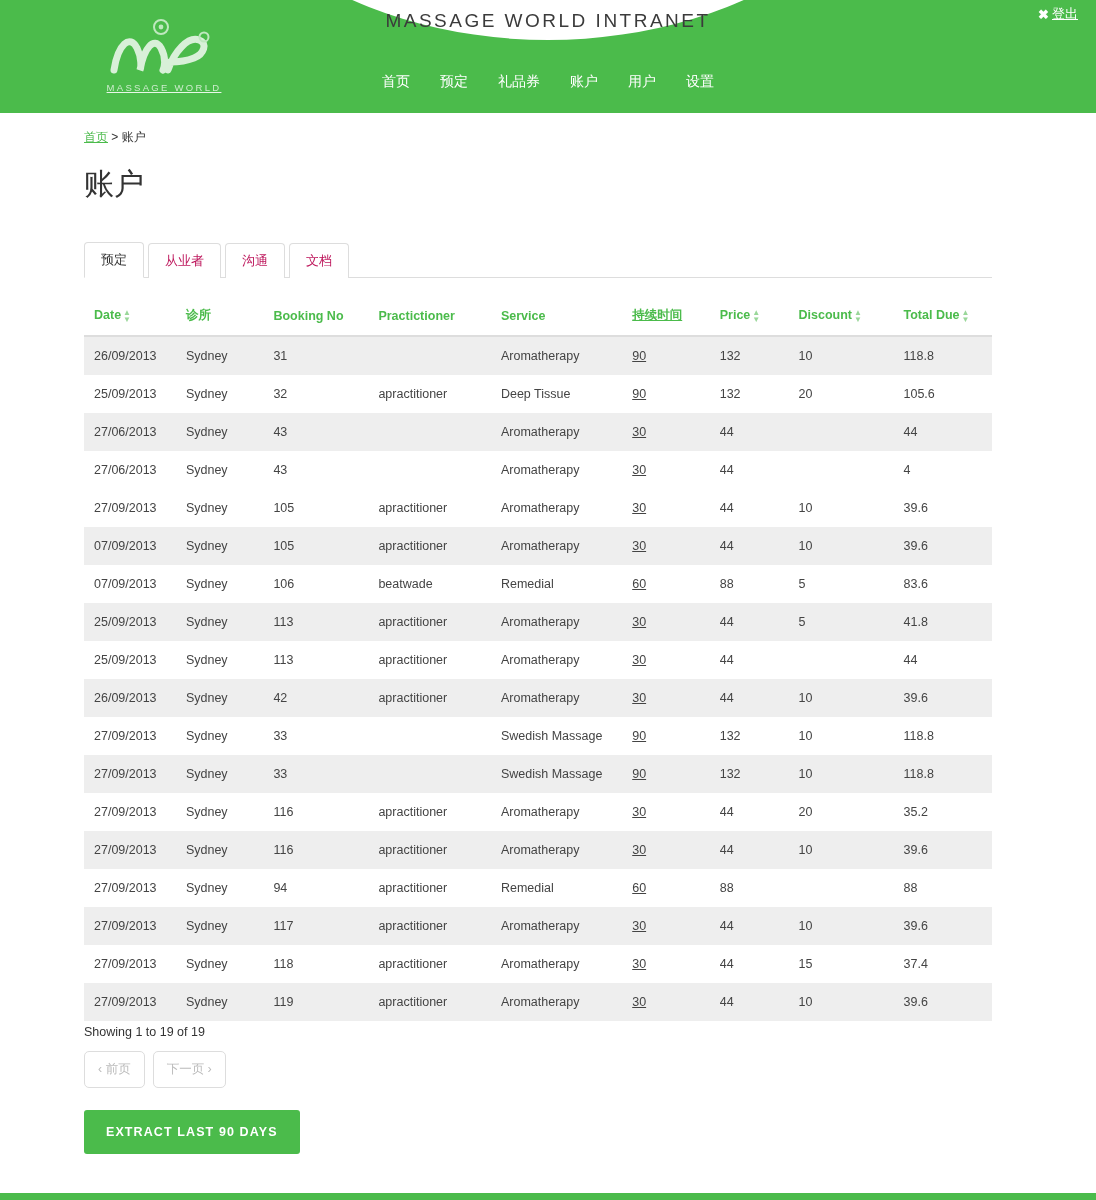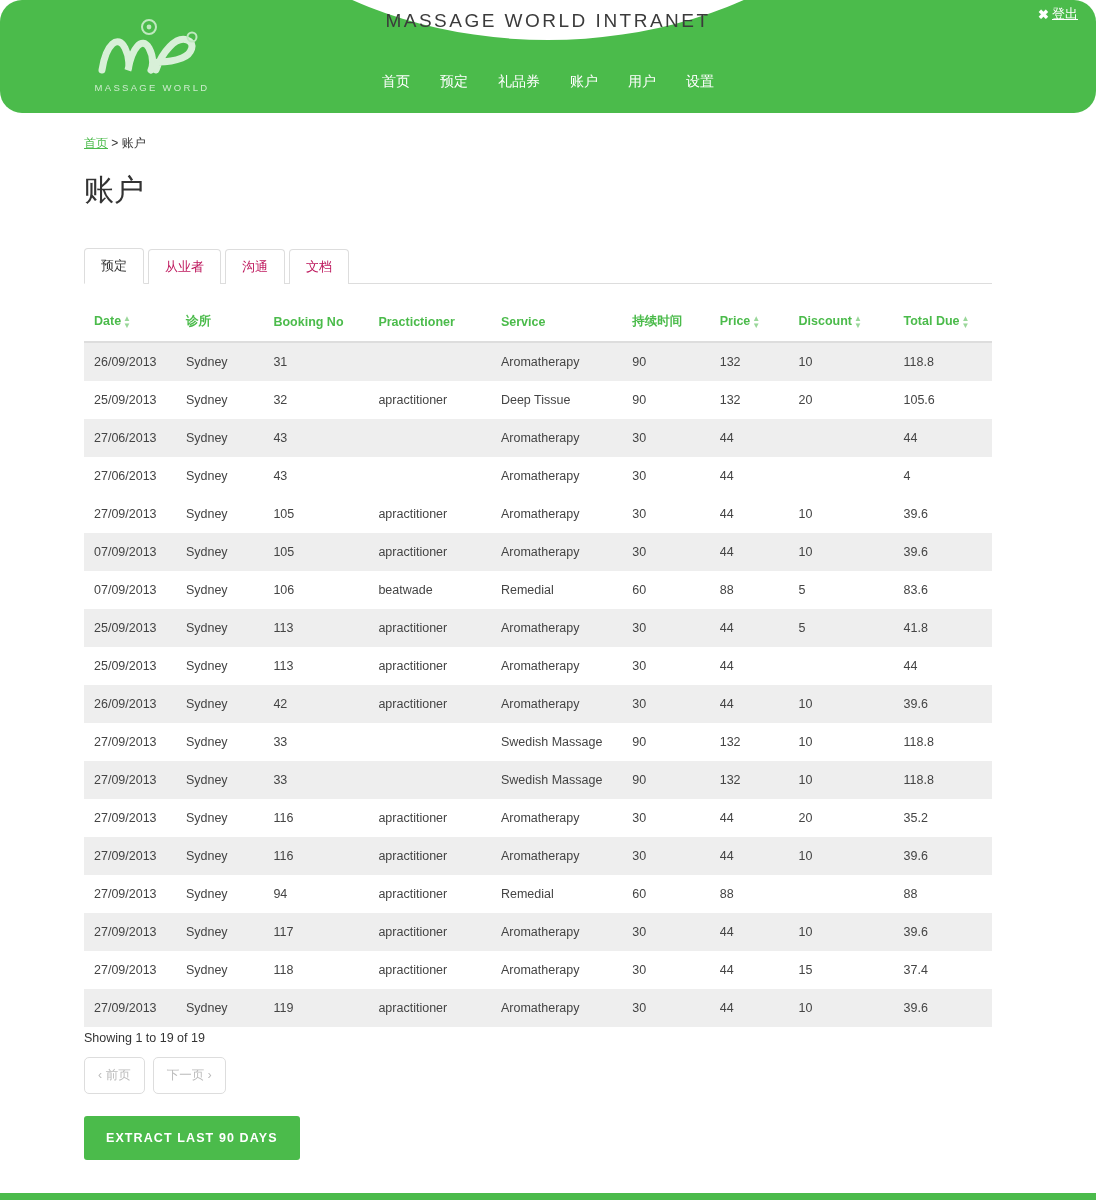--- a/index.html
+++ b/index.html
@@ -15,21 +15,20 @@
     position: relative;
     overflow: hidden;
   }
 
   
   .header {
     position: relative;
     height: 113px;
     background: #4bbb4b;
     overflow: hidden;
-    border-radius: 22px;
   }
   .header-arc {
     position: absolute;
     top: -240px;
     left: 50%;
     transform: translateX(-50%);
     width: 760px;
     height: 280px;
     background: #ffffff;
     border-radius: 0 0 50% 50% / 0 0 100% 100%;
@@ -57,25 +56,26 @@
     gap: 3px;
   }
   .logout .x {
     font-weight: bold;
     font-size: 13px;
   }
   .logout-label { text-decoration: underline; }
 
   .logo {
     position: absolute;
-    left: 82px;
+    left: 94px;
     top: 18px;
     width: 140px;
     text-align: center;
     color: #e9f7e9;
+    text-decoration: underline;
   }
   .logo svg { display: block; margin: 0 auto; }
   .logo-text {
     font-size: 9.5px;
     letter-spacing: 2.3px;
     color: #cdeccd;
     margin-top: 2px;
   }
 
   .mainnav {
@@ -91,21 +91,21 @@
     color: #ffffff;
     font-size: 14px;
     text-decoration: none;
   }
 
   
   .content {
     padding: 0 0 0 0;
   }
   .breadcrumb {
-    margin: 22px 0 0 84px;
+    margin: 16px 0 0 84px;
     font-size: 12px;
     color: #333;
   }
   .breadcrumb a {
     color: #4bbb4b;
     text-decoration: underline;
   }
   .page-title {
     margin: 18px 0 0 84px;
     font-size: 30px;
@@ -175,21 +175,21 @@
     vertical-align: middle;
   }
   tbody tr.odd { background: #eeeeee; }
   tbody tr.even { background: #ffffff; }
 
   .col-date     { width: 84px; }
   .col-clinic   { width: 80px; }
   .col-booking  { width: 96px; }
   .col-pract    { width: 112px; }
   .col-service  { width: 120px; }
-  .col-duration { width: 80px; }
+  .col-duration { width: 80px; text-decoration: underline; }
   .col-price    { width: 72px; }
   .col-discount { width: 96px; }
   .col-total    { width: 90px; }
 
   .showing {
     margin: 4px 0 0 84px;
     font-size: 12.5px;
     color: #333333;
   }
 

